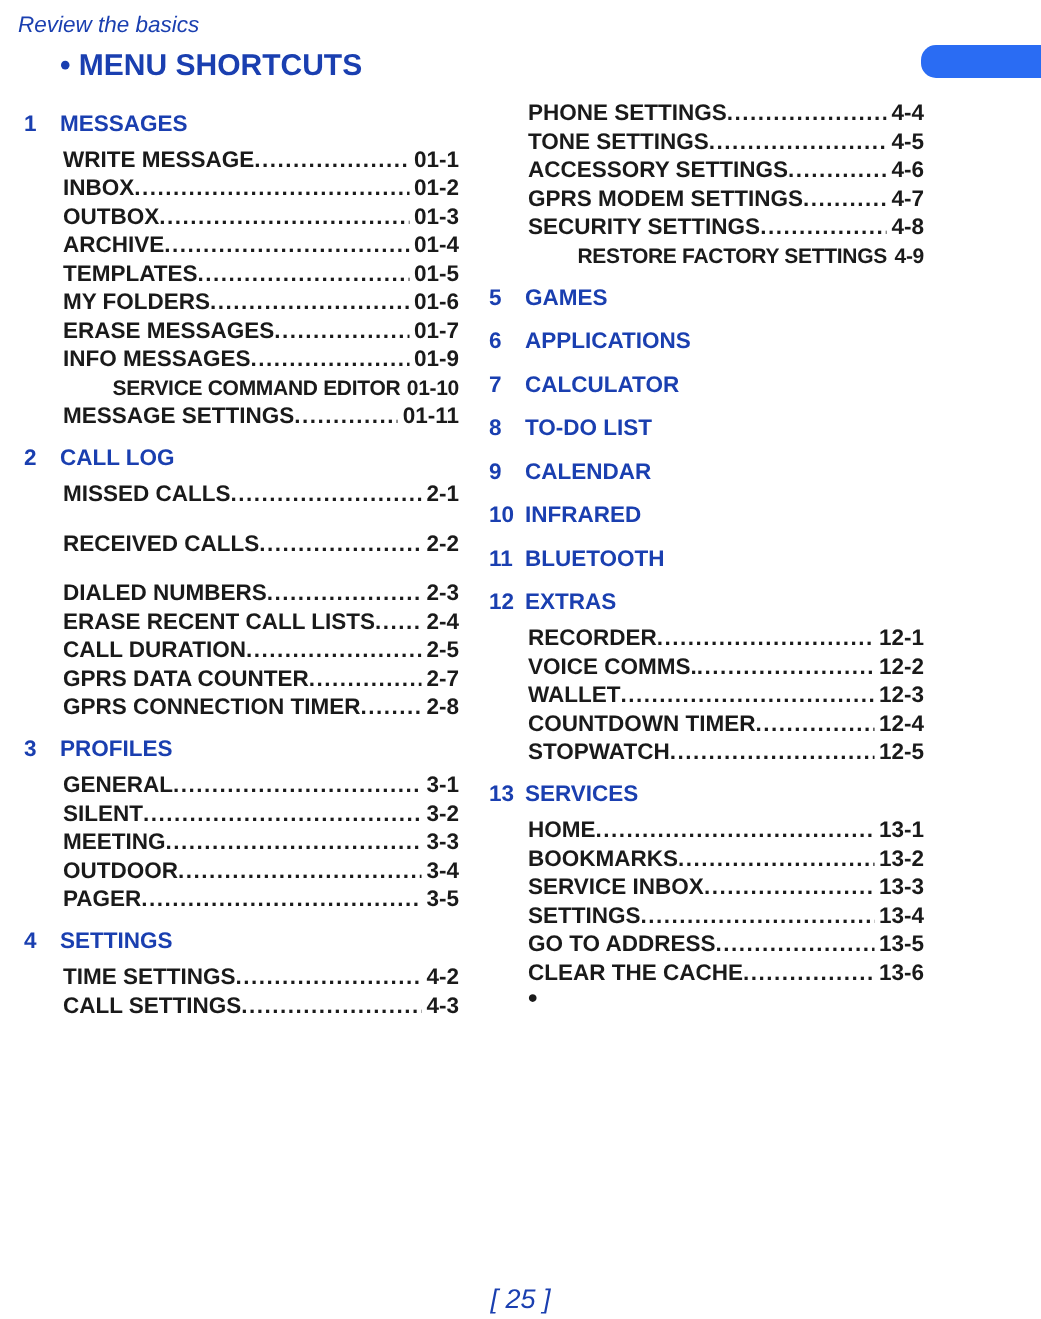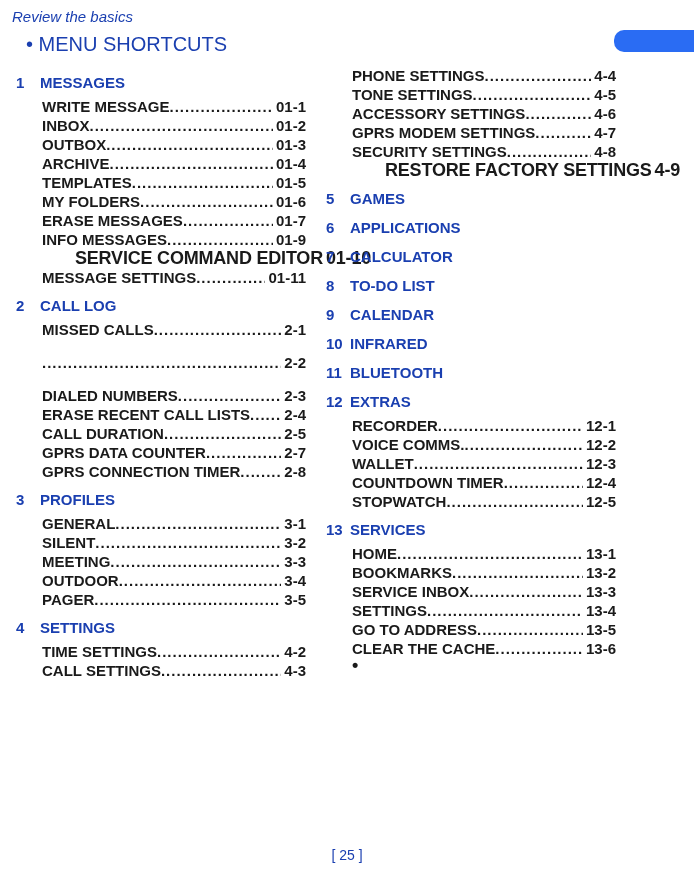--- a/index.html
+++ b/index.html
@@ -33,23 +33,23 @@
     top: 30px;
     right: 0;
     width: 80px;
     height: 22px;
     background: #2a6cf3;
     border-top-left-radius: 10px;
     border-bottom-left-radius: 10px;
   }
   .main-heading {
     color: #1a3fb0;
-    font-weight: normal;
+    font-weight: bold;
     font-size: 20px;
-    margin: 0 0 10px 14px;
+    margin: 0 0 10px 28px;
   }
   .columns {
     display: flex;
     flex-direction: row;
   }
   .col {
     display: flex;
     flex-direction: column;
   }
   .col.left { width: 290px; margin-left:4px; }
@@ -86,37 +86,38 @@
   }
   .dots::after {
     content: "................................................................";
   }
   .item-code {
     flex: 0 0 auto;
     text-align: right;
     padding-left: 3px;
   }
   .nodots .dots::after { content:""; }
-  .small { font-size: 18px; letter-spacing:-0.2px;padding-left:33px;}
+  .small { font-size: 14px; letter-spacing:-0.2px;padding-left:33px;}
   .biggap { height: 14px; }
   .bullet-end {
     font-weight: bold;
     font-size: 18px;
     padding-left:0;
     line-height:14px;
   }
   .footer {
     position: absolute;
-    bottom: 16px;
+    bottom: 2px;
     left: 0;
     width: 100%;
     text-align: center;
     color: #1a3fb0;
-    font-size: 14px;
+    font-size: 18px;
     font-weight: 500;
+    font-style: italic;
   }
 </style>
 </head>
 <body>
 
 <div class="page">
   <div class="header-title">Review the basics</div>
   <div class="tab"></div>
   <div class="main-heading">• MENU SHORTCUTS</div>
 
@@ -183,20 +184,21 @@
           <span class="section-name">CALL LOG</span>
         </div>
         <div class="items">
           <div class="item-row">
             <span class="item-label">MISSED CALLS</span>
             <span class="dots"></span>
             <span class="item-code">2-1</span>
           </div>
           <div class="biggap"></div>
           <div class="item-row">
+            <span class="item-label">RECEIVED CALLS</span>
             <span class="dots"></span>
             <span class="item-code">2-2</span>
           </div>
           <div class="biggap"></div>
           <div class="item-row">
             <span class="item-label">DIALED NUMBERS</span>
             <span class="dots"></span>
             <span class="item-code">2-3</span>
           </div>
           <div class="item-row">

